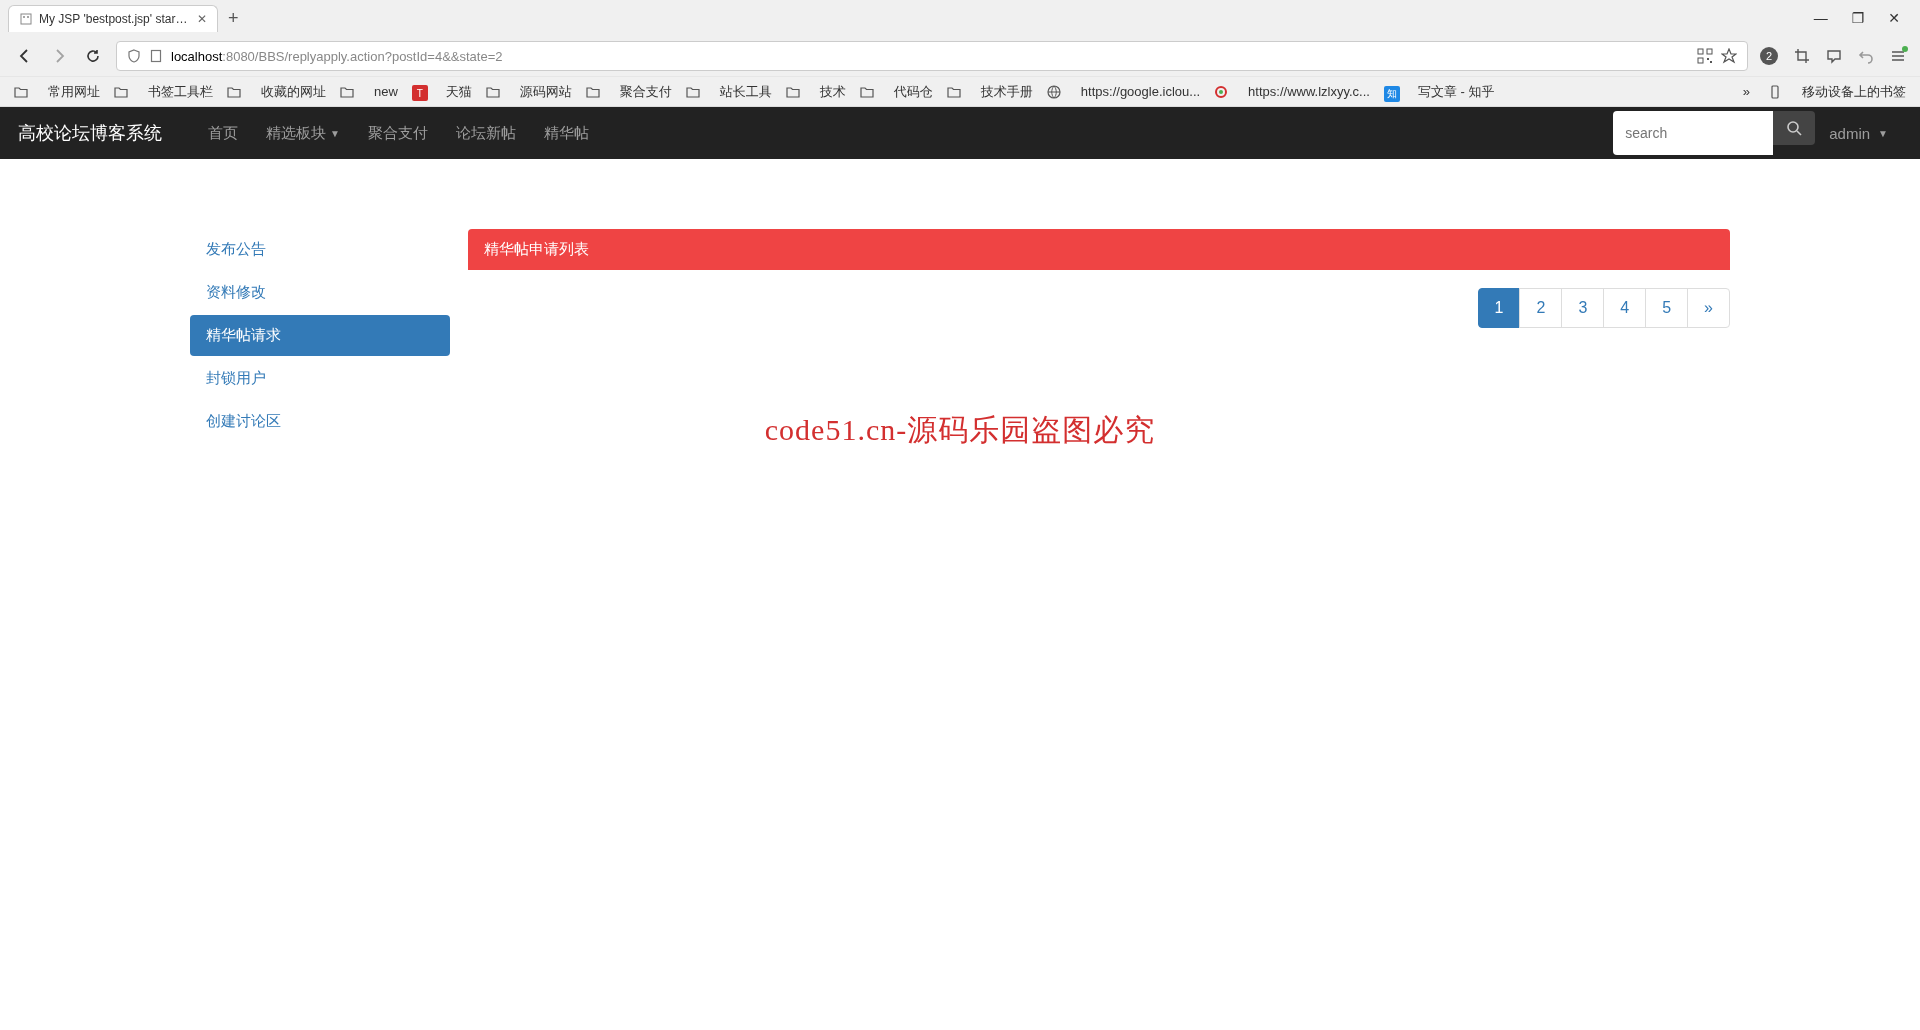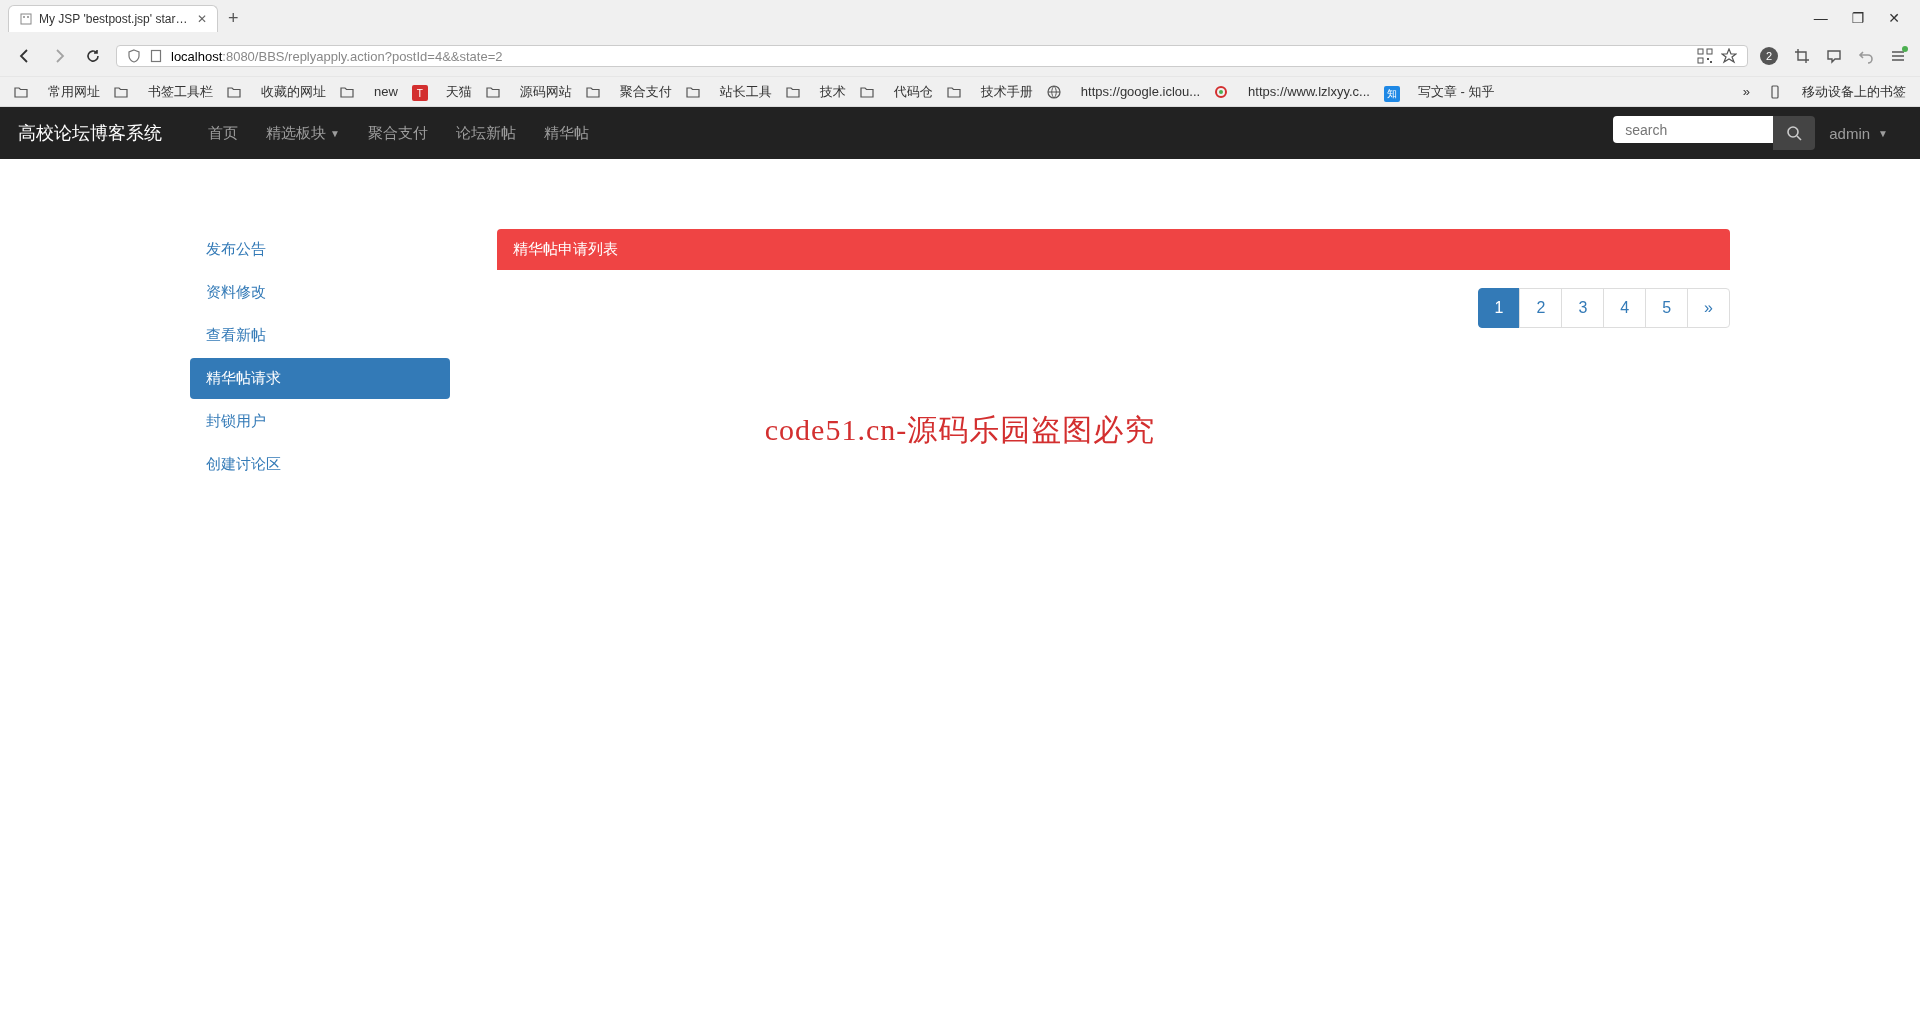--- a/index.html
+++ b/index.html
@@ -11,21 +11,21 @@
 .tab { display: flex; align-items: center; background: #fff; border: 1px solid #ccc; border-bottom: none; border-radius: 6px 6px 0 0; padding: 6px 10px; font-size: 12px; max-width: 210px; }
 .tab-favicon { width: 14px; height: 14px; margin-right: 6px; display: inline-flex; align-items: center; justify-content: center; }
 .tab-title { flex: 1; white-space: nowrap; overflow: hidden; text-overflow: ellipsis; color: #333; }
 .tab-close { margin-left: 8px; cursor: pointer; color: #666; }
 .tab-new { margin-left: 10px; color: #555; cursor: pointer; font-size: 18px; }
 .window-controls { margin-left: auto; display: flex; gap: 24px; padding-right: 12px; color: #333; }
 .window-controls span { cursor: pointer; font-size: 14px; }
 
 .addr-bar { display: flex; align-items: center; height: 40px; padding: 0 14px; gap: 12px; }
 .nav-btn { width: 22px; height: 22px; display: inline-flex; align-items: center; justify-content: center; cursor: pointer; color: #444; }
-.url-box { flex: 1; display: flex; align-items: center; background: #fff; border: 1px solid #ccc; border-radius: 4px; height: 22px; padding: 0 10px; font-size: 13px; gap: 8px; }
+.url-box { flex: 1; display: flex; align-items: center; background: #fff; border: 1px solid #ccc; border-radius: 4px; height: 30px; padding: 0 10px; font-size: 13px; gap: 8px; }
 .url-host { color: #000; }
 .url-path { color: #888; }
 .addr-icons { display: flex; gap: 16px; align-items: center; color: #555; }
 .addr-icons .badge-circle { background: #555; color: #fff; border-radius: 50%; width: 18px; height: 18px; display: inline-flex; align-items: center; justify-content: center; font-size: 11px; }
 .green-dot { position: relative; }
 .green-dot::after { content: ""; position: absolute; top: -2px; right: -2px; width: 6px; height: 6px; background: #4caf50; border-radius: 50%; }
 
 .bookmarks-bar { display: flex; align-items: center; height: 30px; padding: 0 14px; gap: 14px; font-size: 13px; color: #333; border-top: 1px solid #e6e6e6; }
 .bookmark { display: flex; align-items: center; gap: 20px; cursor: pointer; white-space: nowrap; }
 .folder-icon { width: 14px; height: 14px; display: inline-block; }
@@ -35,27 +35,27 @@
 .bm-spacer { flex: 1; }
 .bm-more { cursor: pointer; padding: 0 4px; }
 
 
 .app-navbar { background: #222; color: #9d9d9d; height: 52px; display: flex; align-items: center; padding: 0 18px; }
 .brand { color: #fff; font-size: 18px; margin-right: 32px; }
 .nav-item { color: #9d9d9d; padding: 0 14px; height: 52px; display: flex; align-items: center; cursor: pointer; font-size: 15px; }
 .caret { margin-left: 4px; font-size: 10px; }
 .nav-spacer { flex: 1; }
 .search-group { display: flex; }
-.search-input { width: 160px; height: 27px; border: none; padding: 0 12px; font-size: 14px; border-radius: 4px 0 0 4px; background: #fff; outline: none; }
+.search-input { width: 160px; height: 44px; border: none; padding: 0 12px; font-size: 14px; border-radius: 4px 0 0 4px; background: #fff; outline: none; }
 .search-btn { width: 42px; height: 34px; background: #444; border: none; border-radius: 0 4px 4px 0; color: #ccc; cursor: pointer; display: flex; align-items: center; justify-content: center; }
 .greeting { color: #9d9d9d; margin-left: 28px; font-size: 14px; }
 .user { color: #9d9d9d; display: flex; align-items: center; gap: 4px; }
 
 
-.container { display: flex; padding: 70px 190px 0 190px; gap: 47px; }
+.container { display: flex; padding: 70px 190px 0 190px; gap: 18px; }
 .sidebar { width: 260px; }
 .sidebar-item { padding: 11px 16px; color: #337ab7; cursor: pointer; font-size: 15px; border-radius: 4px; margin-bottom: 2px; }
 .sidebar-item.active { background: #337ab7; color: #fff; }
 .content { flex: 1; }
 .panel-header { background: #ef4444; color: #fff; padding: 11px 16px; border-radius: 4px 4px 0 0; font-size: 15px; }
 .pagination { display: flex; justify-content: flex-end; margin-top: 18px; }
 .page-item { border: 1px solid #ddd; padding: 10px 16px; color: #337ab7; cursor: pointer; font-size: 16px; margin-left: -1px; }
 .page-item:first-child { border-radius: 4px 0 0 4px; }
 .page-item:last-child { border-radius: 0 4px 4px 0; }
 .page-item.active { background: #337ab7; color: #fff; border-color: #337ab7; }
@@ -303,21 +303,20 @@
   <span class="nav-item user">
     <span>admin</span>
     <span class="caret">▼</span>
   </span>
 </div>
 
 <div class="container">
   <div class="sidebar" id="sidebar">
       <div class="sidebar-item">发布公告</div>
       <div class="sidebar-item">资料修改</div>
-      <div class="sidebar-item">查看新帖</div>
       <div class="sidebar-item active">精华帖请求</div>
       <div class="sidebar-item">封锁用户</div>
       <div class="sidebar-item">创建讨论区</div>
     </div>
   <div class="content">
     <div class="panel-header">精华帖申请列表</div>
     <div class="pagination" id="pagination">
         <div class="page-item active">1</div>
         <div class="page-item">2</div>
         <div class="page-item">3</div>

